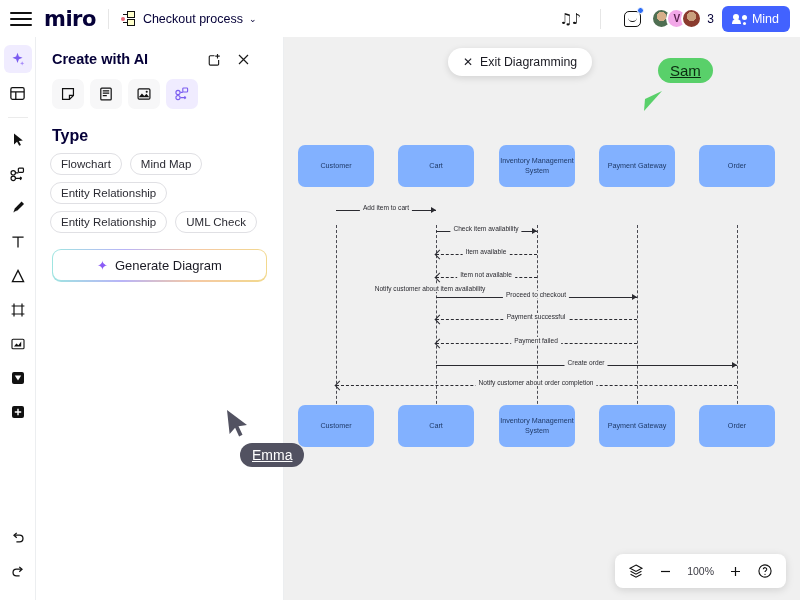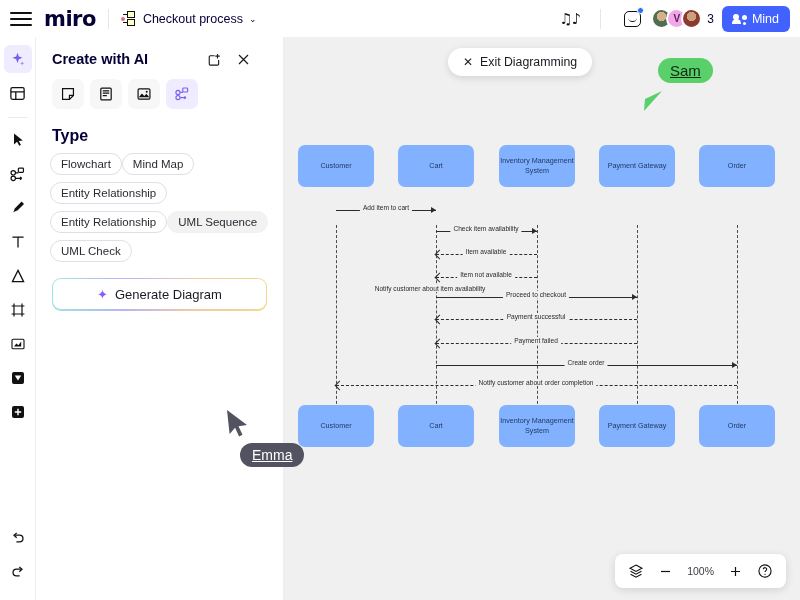--- a/index.html
+++ b/index.html
@@ -68,21 +68,21 @@
     background:#fff; border-right:1px solid #eceef0; z-index:30;
   }
   .panel-head { display:flex; align-items:center; padding:14px 32px 10px 16px; }
   .panel-title { font-size:14.5px; font-weight:700; color:#050038; }
   .panel-acts { margin-left:auto; display:flex; gap:14px; align-items:center; }
   .ic-btn { cursor:pointer; color:#1a1a1a; display:flex; }
   .mode-row { display:flex; gap:6px; padding:2px 16px 0 16px; }
   .mode-btn { width:32px; height:30px; border-radius:7px; background:#f7f7f8; display:flex; align-items:center; justify-content:center; cursor:pointer; }
   .mode-btn.active { background:#f0ecff; }
   .sec-title { font-size:16px; font-weight:700; color:#050038; padding:18px 16px 8px 16px; }
-  .chips { padding:0 14px; display:flex; flex-wrap:wrap; gap:7px 0; }
+  .chips { padding:0 14px; display:flex; flex-wrap:wrap; gap:7px 8px; }
   .chip { font-size:11.5px; color:#2b2b33; border:1px solid #e0e0e4; border-radius:13px; padding:4px 10px; background:#fff; cursor:pointer; white-space:nowrap; }
   .chip.selected { background:#f2f2f3; border-color:transparent; }
   .prompt-box {
     margin:14px 16px 0 16px; height:155px; border:1px solid #dcdce1; border-radius:8px;
     padding:11px 12px; font-size:12.3px; line-height:1.55; color:#2c2c34; cursor:text;
     overflow:hidden;
   }
   .gen-wrap { margin:16px 16px 0 16px; padding:1.4px; border-radius:9px;
     background:linear-gradient(95deg,#9ee6e0,#b9b4f7,#f5c9a4,#f2d98e); }
   .gen-btn { background:#fff; border-radius:8px; height:30px; display:flex; align-items:center; justify-content:center; gap:7px; font-size:13px; color:#1a1a24; cursor:pointer; }
@@ -292,21 +292,20 @@
       </div>
     </div>
 
     <div class="sec-title">Type</div>
 
     <div class="chips">
       <div class="chip">Flowchart</div>
       <div class="chip">Mind Map</div>
       <div class="chip">Entity Relationship</div>
       <div class="chip">Entity Relationship</div>
-      <div class="chip selected">UML Sequence</div>
       <div class="chip">UML Check</div>
     </div>
 
 
     <div class="gen-wrap">
       <div class="gen-btn">
         <span class="spark">✦</span>
         <span>Generate Diagram</span>
       </div>
     </div>

